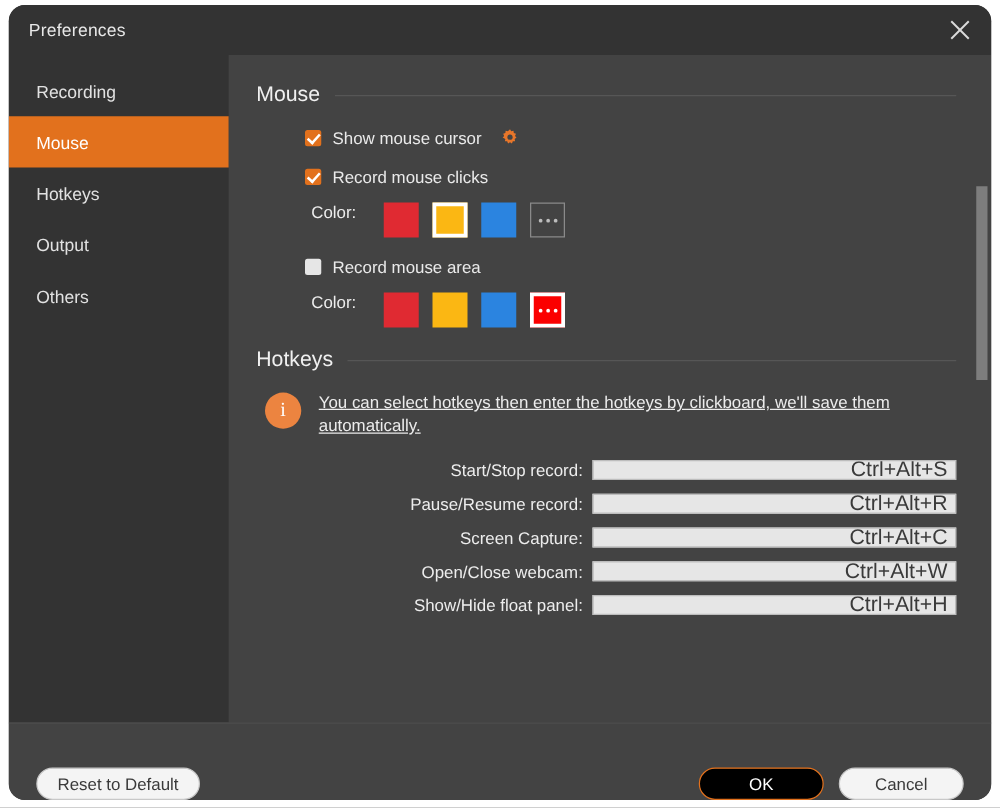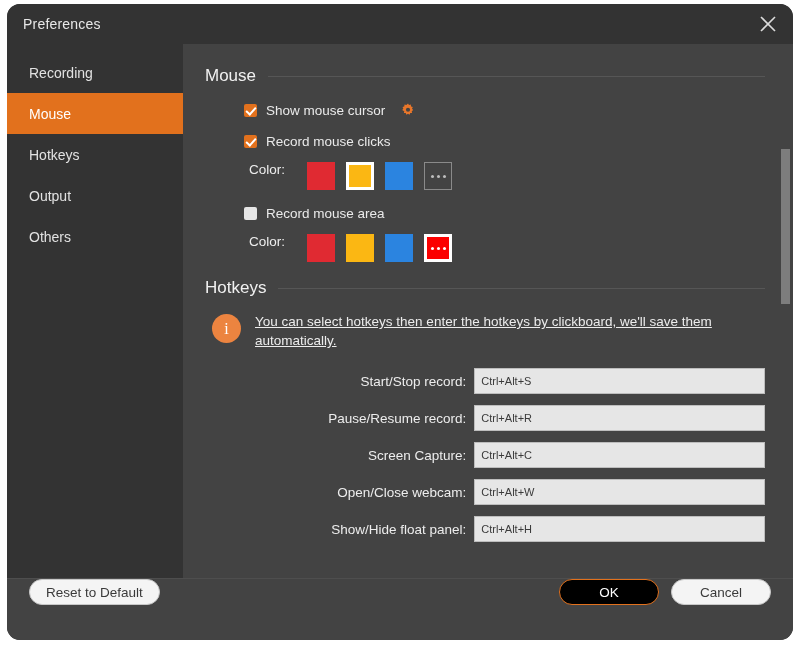--- a/index.html
+++ b/index.html
@@ -204,28 +204,29 @@
   }
   .hk-label {
     color: #ededed;
     font-size: 13.5px;
     width: 270px;
     text-align: right;
     margin-right: 8px;
   }
   .hk-input {
     width: 300px;
-    height: 26px;
+    height: 16px;
     background: #e6e6e6;
     border: 1px solid #bdbdbd;
     color: #3a3a3a;
-    font-size: 11px;
+    font-size: 17px;
     font-family: "Liberation Sans", sans-serif;
     padding: 0 6px;
     line-height: 22px;
+    text-align: right;
   }
   
   .scrollbar {
     position: absolute;
     right: 3px; top: 0;
     width: 9px; height: 100%;
     background: transparent;
   }
   .scroll-thumb {
     position: absolute;
@@ -236,21 +237,21 @@
     background: #7d7d7d;
     cursor: pointer;
   }
   
   .footer {
     flex: 0 0 62px;
     height: 62px;
     background: #434343;
     border-top: 1px solid #4e4e4e;
     display: flex;
-    align-items: flex-start;
+    align-items: flex-end;
     padding: 0 22px;
     position: relative;
   }
   .btn {
     font-family: "Liberation Sans", sans-serif;
     font-size: 13.5px;
     border-radius: 14px;
     height: 26px;
     display: inline-flex;
     align-items: center;

